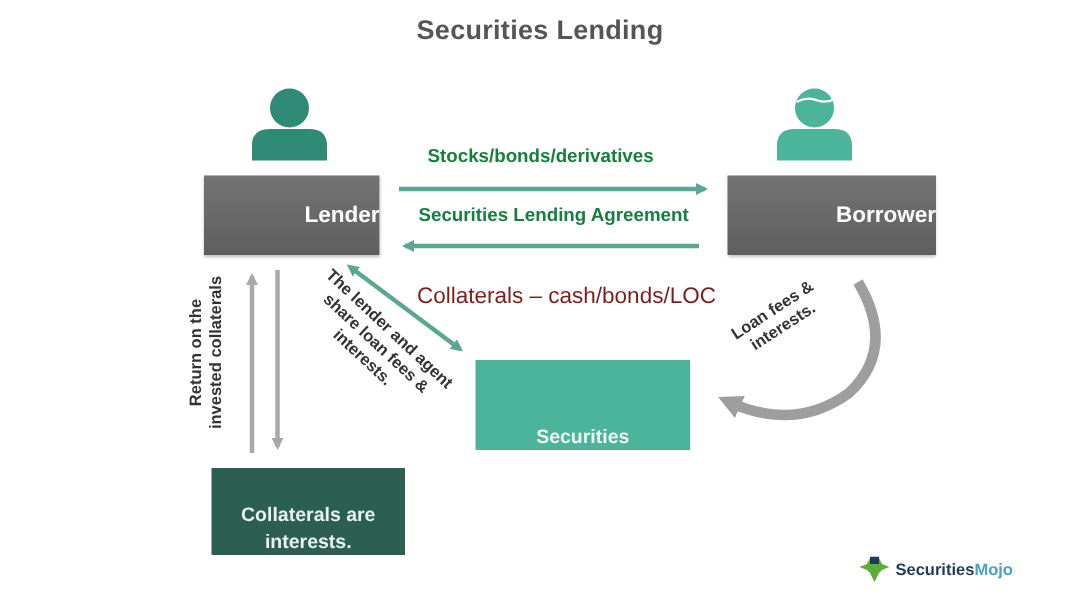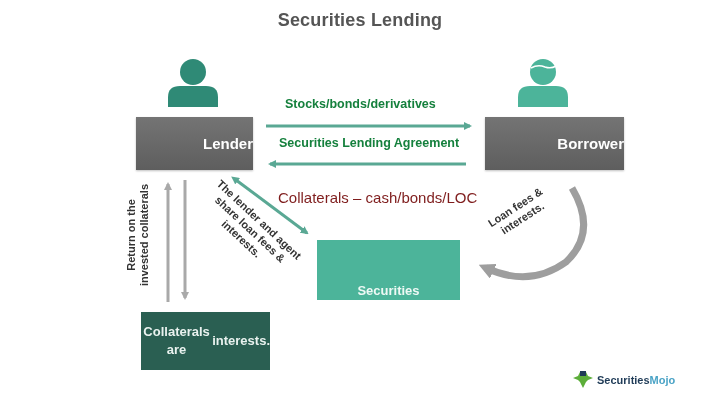--- a/index.html
+++ b/index.html
@@ -72,21 +72,21 @@
 </div>
 
 <div class="abs box gray-box" style="left:485px; top:117px; width:139px; height:53px;">
   <span>Borrower</span>
 </div>
 
 <div class="abs box agent-box" style="left:317px; top:240px; width:143px; height:60px; flex-direction:column;">
   <span>Securities</span>
 </div>
 
-<div class="abs box invest-box" style="left:141px; top:312px; width:129px; height:58px; flex-direction:row;">
+<div class="abs box invest-box" style="left:141px; top:312px; width:129px; height:58px; flex-direction:column;">
   <span>Collaterals are</span>
   <span>interests.</span>
 </div>
 
 <div class="abs lbl-teal" style="left:285px; top:97px;">Stocks/bonds/derivatives</div>
 <div class="abs lbl-teal" style="left:279px; top:136px;">Securities Lending Agreement</div>
 <div class="abs lbl-dark" style="left:278px; top:189px;">Collaterals – cash/bonds/LOC</div>
 
 <div class="abs rot" style="left:190px; top:210px; width:120px; transform: rotate(43deg); transform-origin: center;">
   <div>The lender and agent</div>

